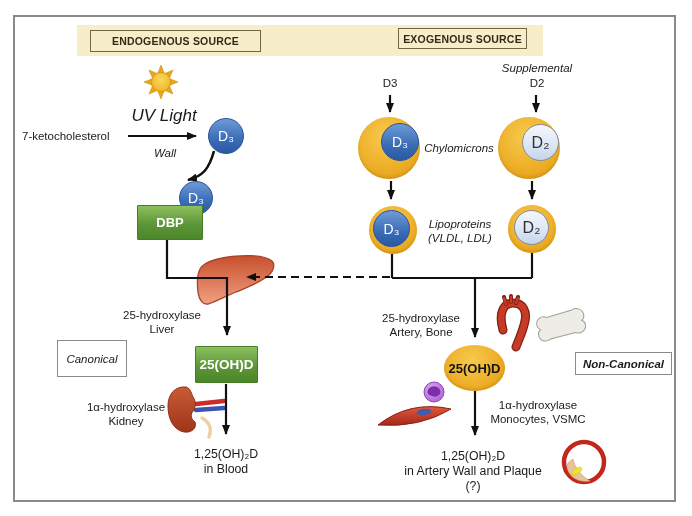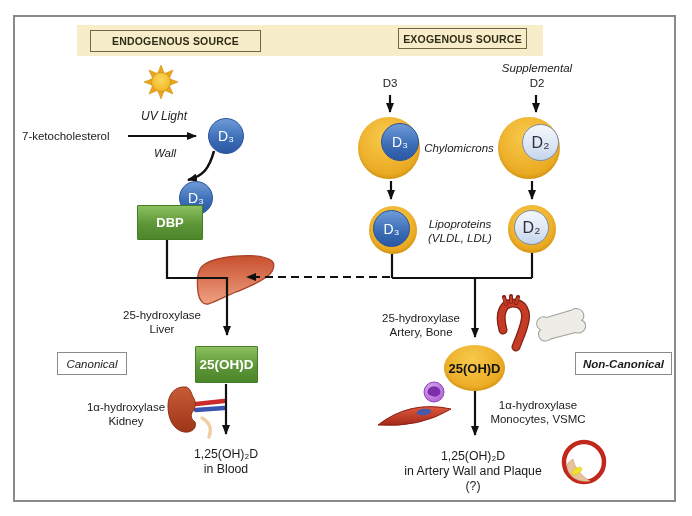--- a/index.html
+++ b/index.html
@@ -33,25 +33,25 @@
         color:#fff;background:linear-gradient(180deg,#8cc05e 0%,#5d9638 55%,#4b8629 100%);
         border:1px solid #447d26;box-sizing:border-box;}
   .dbp-box{left:137px;top:205px;width:66px;height:35px;font-size:13px;font-weight:600;}
   .ohd-box{left:195px;top:346px;width:63px;height:37px;font-size:13.5px;font-weight:bold;}
   .yellow-ellipse{position:absolute;left:444px;top:345px;width:61px;height:46px;border-radius:50%;
         display:flex;align-items:center;justify-content:center;font-size:13px;font-weight:600;color:#141414;
         background:radial-gradient(circle at 45% 32%,#f6c94c 0%,#eeb02a 55%,#e09a10 100%);
         box-shadow:inset 0 -2px 3px rgba(165,110,0,.30);}
   .tagbox{position:absolute;border:1px solid #8a8a8a;background:#fff;display:flex;align-items:center;
         justify-content:center;font-style:italic;font-size:11.5px;color:#1b1b1b;box-sizing:border-box;}
-  .tag-canonical{left:57px;top:352px;width:70px;height:23px;}
+  .tag-canonical{left:57px;top:340px;width:70px;height:37px;}
   .tag-noncanonical{left:575px;top:352px;width:97px;height:23px;font-weight:bold;}
   .sz12{font-size:12.3px;}
   .sz105{font-size:10.5px;}
-  .sz12i{font-size:12px;}
+  .sz12i{font-size:17px;}
 </style>
 </head>
 <body>
 
 <div class="stage">
 
   <div class="figure-border"></div>
   <div class="banner" style="background:#f8edc9"></div>
 
   <svg class="svg-layer" width="692" height="516" viewBox="0 0 692 516">

